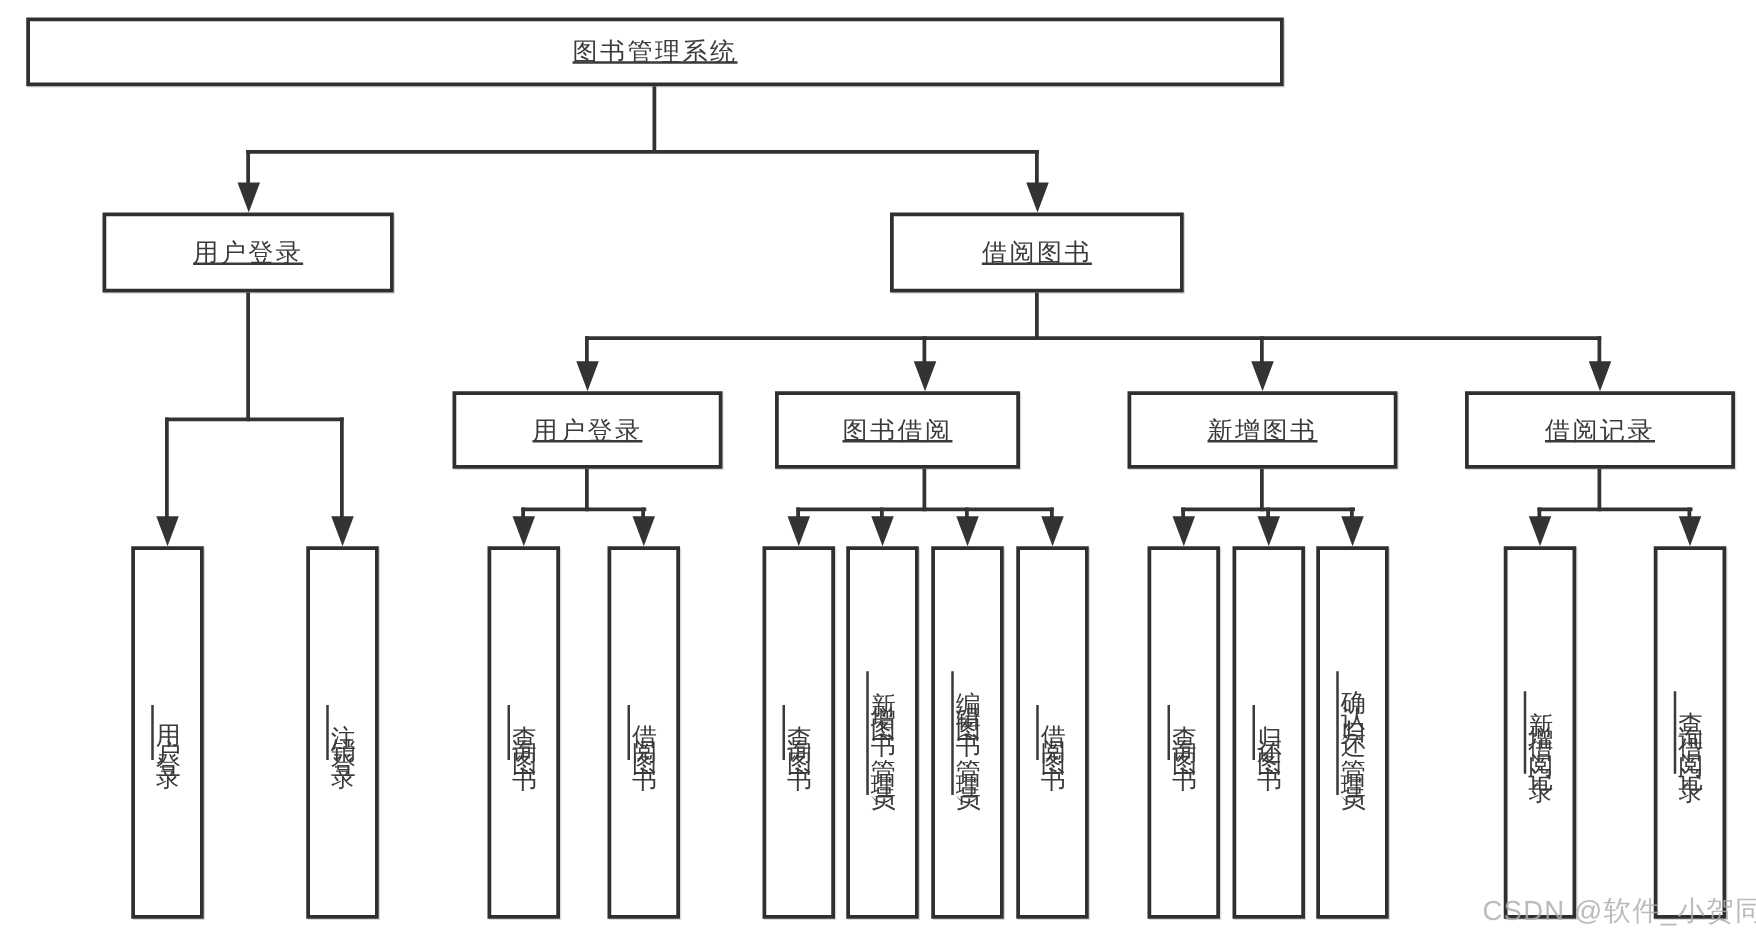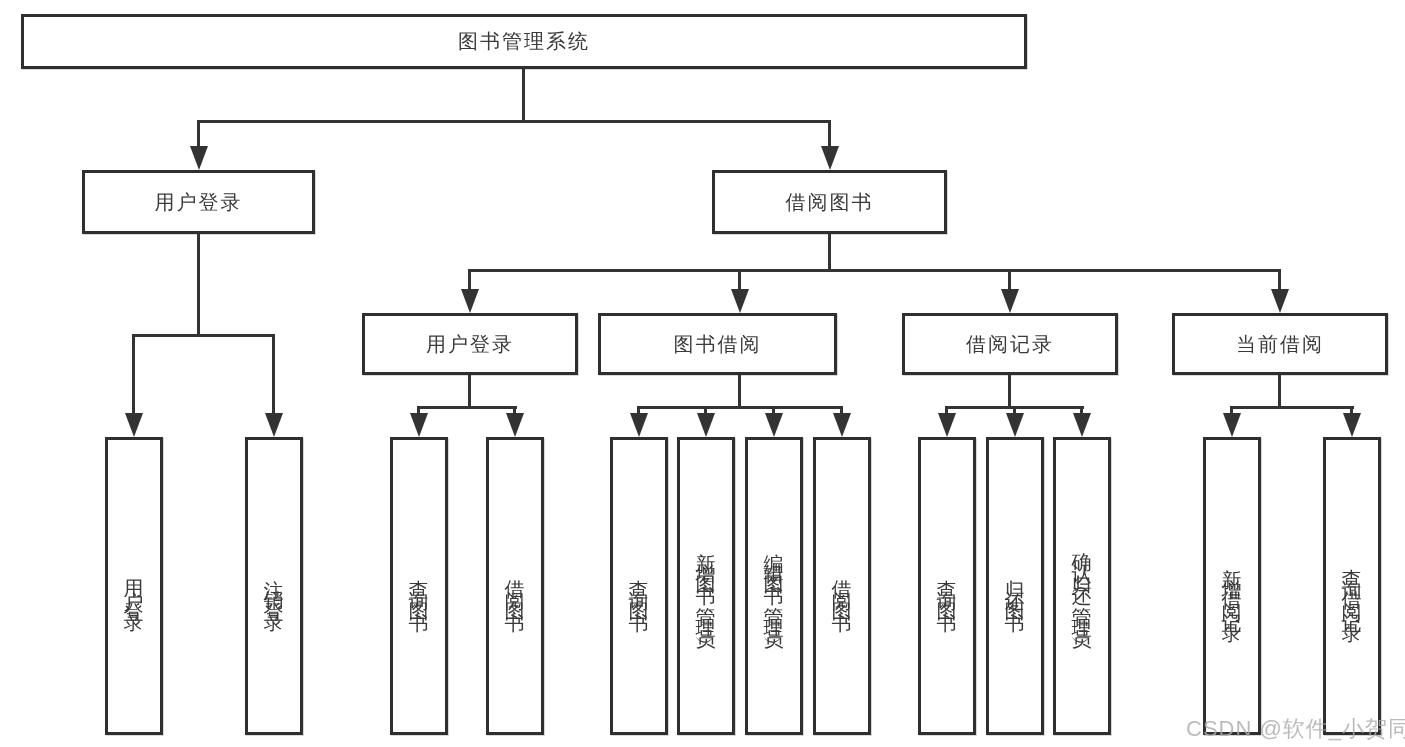--- a/index.html
+++ b/index.html
@@ -27,20 +27,21 @@
     display: flex;
     align-items: center;
     justify-content: center;
     box-shadow: 1px 1px 0 rgba(0,0,0,0.15);
   }
   .box .lbl {
     font-size: 20px;
     color: var(--text);
     letter-spacing: 2px;
     white-space: nowrap;
+    text-decoration: underline;
   }
   .box.leaf .lbl {
     writing-mode: vertical-rl;
     text-orientation: mixed;
     letter-spacing: 11px;
     line-height: 1;
     white-space: normal;
   }
 
   .hl, .vl { position: absolute; background: var(--line); }
@@ -104,28 +105,28 @@
   <div class="vl" style="left:1008px;top:269px;height:26px"></div>
   <div class="vl" style="left:1278px;top:269px;height:26px"></div>
   <div class="arrow" style="left:461px;top:289px"></div>
   <div class="arrow" style="left:731px;top:289px"></div>
   <div class="arrow" style="left:1001px;top:289px"></div>
   <div class="arrow" style="left:1271px;top:289px"></div>
 
   <div class="box" style="left:362px;top:313px;width:216px;height:62px">
     <span class="lbl">用户登录</span>
   </div>
-  <div class="box" style="left:598px;top:313px;width:239px;height:62px">
+  <div class="box" style="left:620px;top:313px;width:196px;height:62px">
     <span class="lbl">图书借阅</span>
   </div>
   <div class="box" style="left:902px;top:313px;width:216px;height:62px">
+    <span class="lbl">新增图书</span>
+  </div>
+  <div class="box" style="left:1172px;top:313px;width:216px;height:62px">
     <span class="lbl">借阅记录</span>
-  </div>
-  <div class="box" style="left:1172px;top:313px;width:216px;height:62px">
-    <span class="lbl">当前借阅</span>
   </div>
 
   <div class="vl" style="left:468px;top:375px;height:34px"></div>
   <div class="hl" style="left:417px;top:406px;width:100px"></div>
   <div class="vl" style="left:417px;top:406px;height:14px"></div>
   <div class="vl" style="left:513px;top:406px;height:14px"></div>
   <div class="arrow" style="left:410px;top:413px"></div>
   <div class="arrow" style="left:506px;top:413px"></div>
 
   <div class="vl" style="left:738px;top:375px;height:34px"></div>

